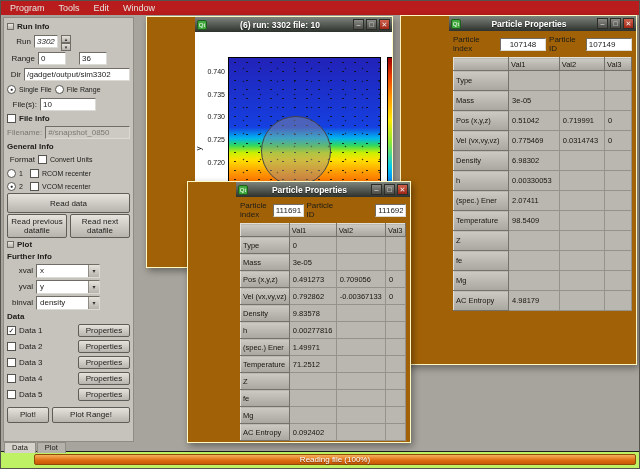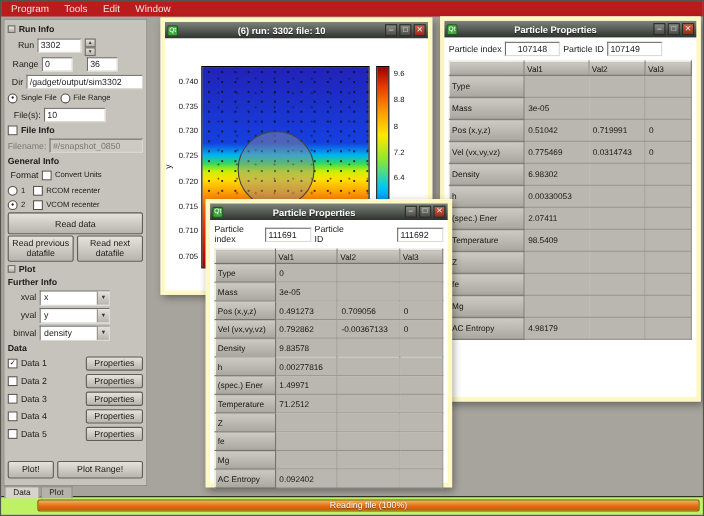--- a/index.html
+++ b/index.html
@@ -25,21 +25,21 @@
 .spinner{display:flex;flex-direction:column;width:10px;height:13px;flex:0 0 auto;}
 .spinner i{font-style:normal;flex:1;font-size:5px;line-height:6px;text-align:center;background:linear-gradient(#e6e3dc,#b7b4ad);border:1px solid #6f6d66;color:#333;}
 .combo{display:flex;align-items:stretch;height:14px;background:#fff;border:1px solid;border-color:#6f6d66 #dcdad5 #dcdad5 #6f6d66;}
 .combo .cval{flex:1;font-size:8px;padding:0 3px;line-height:12px;overflow:hidden;white-space:nowrap;}
 .combo .carrow{width:11px;background:linear-gradient(#e6e3dc,#b7b4ad);border-left:1px solid #8f8c85;font-size:6px;line-height:12px;text-align:center;color:#333;}
 
 .tabs{position:absolute;left:3px;top:441px;display:flex;gap:1px;z-index:4;}
 .tab{font-size:7.5px;padding:0 7px;height:11px;line-height:10px;background:#b5b2ab;border:1px solid #8f8c85;border-bottom:none;color:#1c1b18;}
 .tab.active{background:#d6d3cc;}
 
-.win{position:absolute;border:4px solid #fef9c3;box-shadow:2px 3px 7px rgba(0,0,0,.38);background:#ffffff;}
+.win{position:absolute;border:1px solid #fef9c3;box-shadow:2px 3px 7px rgba(0,0,0,.38);background:#a16207;padding-left:48px;}
 .titlebar{height:15px;background:linear-gradient(#7d847c,#2e322e);display:flex;align-items:center;padding:0 2px;gap:2px;}
 .title{flex:1;text-align:center;color:#fff;font-size:8.5px;font-weight:bold;text-shadow:0 1px 1px rgba(0,0,0,.6);white-space:nowrap;overflow:hidden;}
 .qticon{width:10px;height:10px;background:#41a83e;border:1px solid #1e5e1c;border-radius:2px;color:#fff;font-size:6px;line-height:9px;text-align:center;flex:0 0 auto;}
 .tbtn{width:11px;height:11px;background:linear-gradient(#8a8a86,#4a4a46);border:1px solid #2c2c28;color:#eee;font-size:7px;line-height:9px;text-align:center;flex:0 0 auto;}
 .tbtn.close{background:linear-gradient(#d0604a,#a02616);}
 
 .plotcontent{position:relative;width:100%;height:calc(100% - 15px);background:#fff;overflow:hidden;}
 .ylab{position:absolute;left:1px;top:112px;font-size:8px;color:#111;transform:rotate(-90deg);}
 .yticks{position:absolute;left:4px;top:36px;width:26px;height:166px;display:flex;flex-direction:column;justify-content:space-between;align-items:flex-end;}
 .yticks .tick,.cbticks .tick{font-size:7px;color:#111;line-height:7px;}
@@ -72,21 +72,21 @@
       <span class="menuitem">Window</span>
     </div>
 
   <div class="sidebar">
     <div class="sect">
       <span class="exp"></span>
       <span>Run Info</span>
     </div>
     <div class="row" style="height:17px">
       <span class="lbl" style="width:24px">Run</span>
-      <input class="inp" style="width: 40px;" value="3302">
+      <input class="inp" style="width: 24px; font-style: italic;" value="3302">
       <span class="spinner">
           <i>▴</i>
           <i>▾</i>
         </span>
     </div>
     <div class="row" style="height:15px">
       <span class="lbl" style="width:28px">Range</span>
       <input class="inp" style="width: 28px;" value="0">
       <input class="inp" style="width: 28px; margin-left: 10px;" value="36">
     </div>
@@ -189,21 +189,21 @@
         <span class="cb"></span>
         <span style="flex:1">Data 4</span>
         <div class="btn small" style="width:52px;height:13px">Properties</div>
       </div>
         <div class="row" style="height:14px">
         <span class="cb"></span>
         <span style="flex:1">Data 5</span>
         <div class="btn small" style="width:52px;height:13px">Properties</div>
       </div>
       </div>
-    <div class="row" style="height:17px;margin-top:16px">
+    <div class="row" style="height:17px;margin-top:4px">
       <div class="btn" style="width:42px;height:16px">Plot!</div>
       <div class="btn" style="flex:1;height:16px">Plot Range!</div>
     </div>
   </div>
 
   <div class="tabs">
     <span class="tab active">Data</span>
     <span class="tab">Plot</span>
   </div>
 

